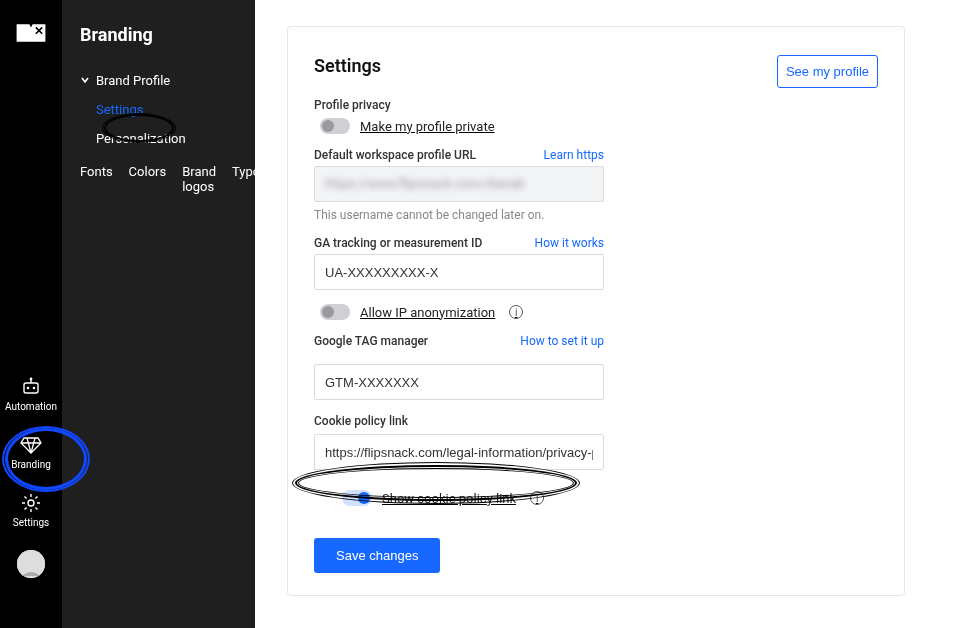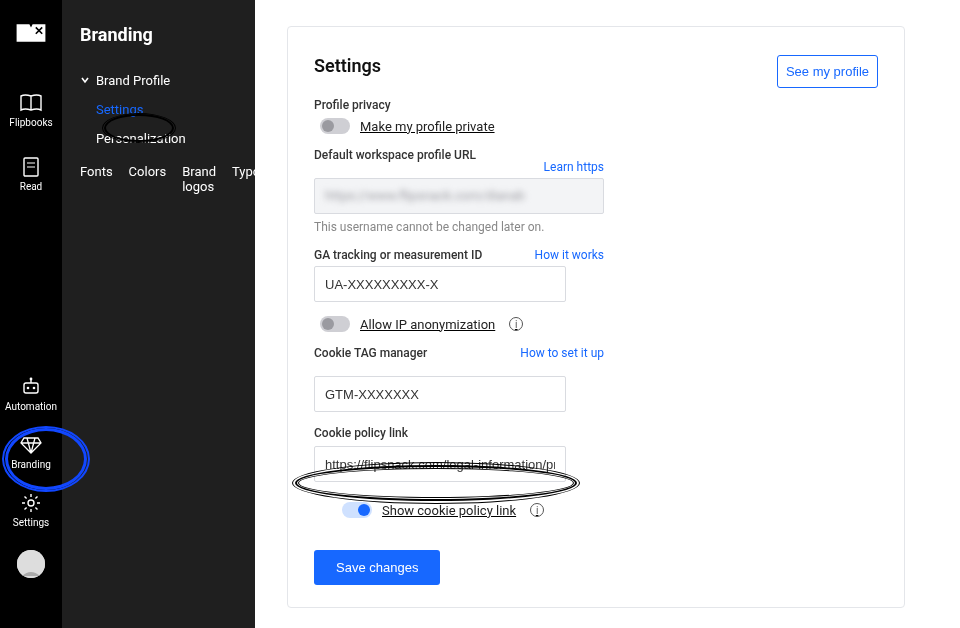--- a/index.html
+++ b/index.html
@@ -44,21 +44,21 @@
   .toggle.on .knob { background:#1768ff; left:16px; }
   .toggle-label { font-size: 13px; color:#222; }
 
   .url-row { display:flex; justify-content:space-between; align-items:flex-end; max-width: 290px; }
   .link { color:#1768ff; font-size: 12px; cursor:pointer; }
 
   .ro-input { width: 290px; height: 36px; border:1px solid #d9dbe0; background:#f3f4f6; border-radius:2px; margin-top:4px; position:relative; overflow:hidden; }
   .blurred { filter: blur(3px); color:#9a9aa0; font-size:13px; padding:9px 10px; white-space:nowrap; }
   .hint { font-size: 12px; color:#888; margin-top:6px; }
 
-  .text-input { width: 252px; height: 36px; border:1px solid #d9dbe0; border-radius:2px; font-size:13px; padding: 0 10px; color:#333; }
+  .text-input { width: 290px; height: 36px; border:1px solid #d9dbe0; border-radius:2px; font-size:13px; padding: 0 10px; color:#333; }
 
   .info-icon { width:14px; height:14px; border:1px solid #555; border-radius:50%; display:inline-flex; align-items:center; justify-content:center; font-size:10px; color:#555; margin-left:4px; }
 
   .save-btn { background:#1768ff; color:#fff; border:none; font-size:13px; font-weight:400; padding: 10px 22px; border-radius:3px; margin-top: 18px; cursor:pointer; }
 
   
   .scribble { position:absolute; border: 2.5px solid #000; border-radius: 50%; pointer-events:none; }
   .scribble.blue { border-color:#1147ff; }
 
   
@@ -78,40 +78,20 @@
 <body>
 
 <div class="app">
 
   <div class="rail">
     <div class="rail-logo">
       <svg viewBox="0 0 40 26" width="32" height="22">
           <path d="M2 2 L18 2 L20 6 L20 24 L2 24 Z M38 2 L22 2 L20 6 L20 24 L38 24 Z" fill="#fff"></path>
           <path d="M26 6 L34 14 M34 6 L26 14" stroke="#000" stroke-width="2"></path>
         </svg>
-    </div>
-    <div class="rail-top">
-      <div class="rail-item">
-        <span class="icon">
-          <svg width="24" height="18" viewBox="0 0 24 18">
-              <path d="M2 2 Q6 0 12 2 Q18 0 22 2 L22 16 Q18 14 12 16 Q6 14 2 16 Z M12 2 L12 16" fill="none" stroke="#fff" stroke-width="1.4"></path>
-            </svg>
-        </span>
-        <span>Flipbooks</span>
-      </div>
-      <div class="rail-item">
-        <span class="icon">
-          <svg width="18" height="20" viewBox="0 0 18 20">
-              <rect x="2" y="1" width="14" height="18" rx="1" fill="none" stroke="#fff" stroke-width="1.4"></rect>
-              <line x1="5" y1="6" x2="13" y2="6" stroke="#fff"></line>
-              <line x1="5" y1="10" x2="13" y2="10" stroke="#fff"></line>
-            </svg>
-        </span>
-        <span>Read</span>
-      </div>
     </div>
     <div class="rail-bottom">
       <div class="rail-item">
         <span class="icon">
           <svg width="22" height="20" viewBox="0 0 22 20">
               <rect x="4" y="6" width="14" height="10" rx="2" fill="none" stroke="#fff" stroke-width="1.4"></rect>
               <circle cx="8" cy="11" r="1.3" fill="#fff"></circle>
               <circle cx="14" cy="11" r="1.3" fill="#fff"></circle>
               <line x1="11" y1="2" x2="11" y2="6" stroke="#fff" stroke-width="1.4"></line>
               <circle cx="11" cy="2" r="1.4" fill="#fff"></circle>
@@ -182,21 +162,21 @@
           <div class="toggle">
               <div class="knob"></div>
             </div>
           <span class="toggle-label">Make my profile private</span>
         </div>
       </div>
 
       
       <div class="field-row sect">
         <div class="url-row">
-          <div class="field-label" style="margin-bottom:12px">Default workspace profile URL</div>
+          <div class="field-label" style="margin-bottom:0">Default workspace profile URL</div>
           <span class="link">Learn https</span>
         </div>
         <div class="ro-input">
           <div class="blurred">https://www.flipsnack.com/dianab</div>
         </div>
         <div class="hint">This username cannot be changed later on.</div>
       </div>
 
       
       <div class="field-row sect">
@@ -212,21 +192,21 @@
         <div class="toggle">
             <div class="knob"></div>
           </div>
         <span class="toggle-label">Allow IP anonymization</span>
         <span class="info-icon">i</span>
       </div>
 
       
       <div class="field-row sect">
         <div class="url-row">
-          <div class="field-label" style="margin-bottom:0">Cookie TAG manager</div>
+          <div class="field-label" style="margin-bottom:0">Google TAG manager</div>
           <span class="link">How to set it up</span>
         </div>
         <input class="text-input" style="margin-top: 16px;" value="GTM-XXXXXXX">
       </div>
 
       
       <div class="field-row sect">
         <div class="field-label">Cookie policy link</div>
         <input class="text-input" value="https://flipsnack.com/legal-information/privacy-polic" style="">
       </div>

